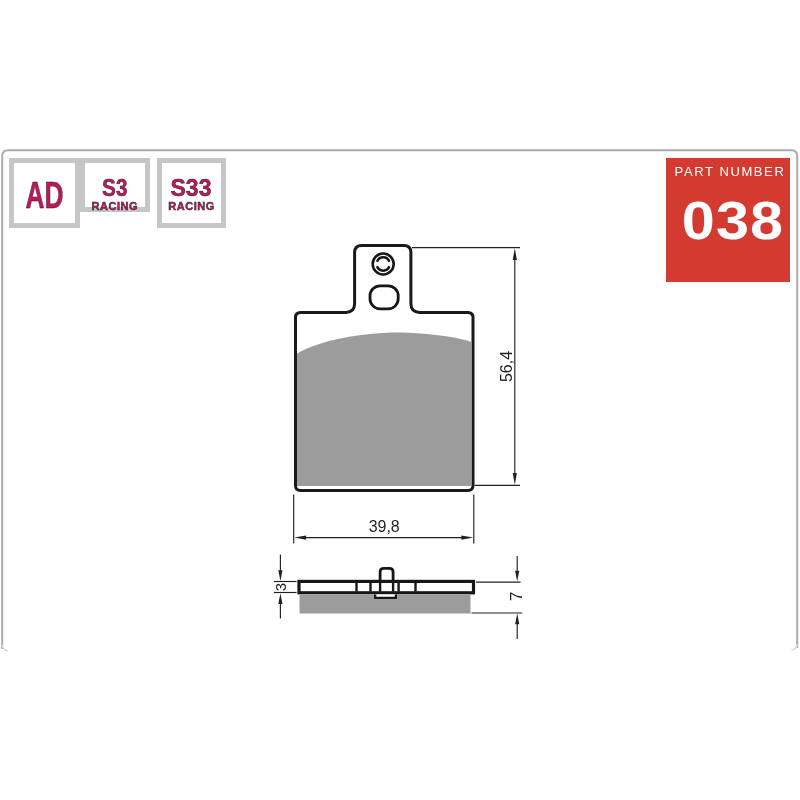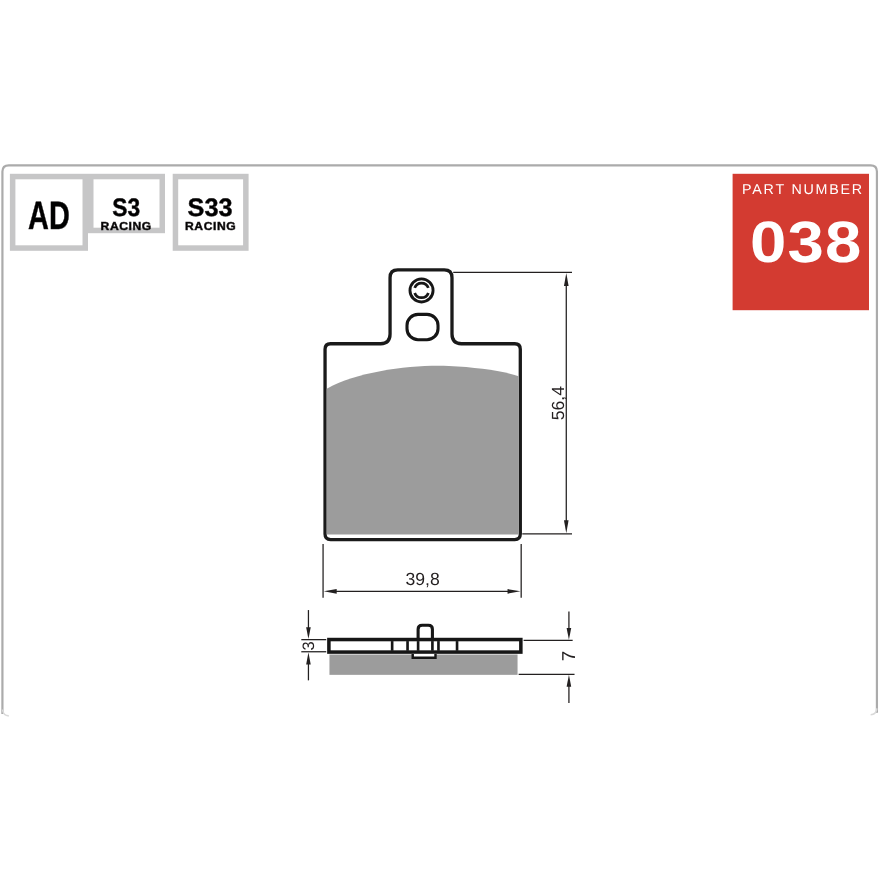--- a/index.html
+++ b/index.html
@@ -1,17 +1,17 @@
 <!DOCTYPE html>
 <html><head>
 <meta charset="utf-8">
 <style>
   html,body{margin:0;padding:0;background:#ffffff;width:800px;height:800px;overflow:hidden;}
   body{font-family:"Liberation Sans", sans-serif;position:relative;}
-  .badge{position:absolute;background:#ffffff;border:5px solid #c6c6c7;box-sizing:border-box;text-align:center;color:#000000;-webkit-text-stroke:0.45px #231f20;}
+  .badge{position:absolute;background:#ffffff;border:5px solid #c6c6c7;box-sizing:border-box;text-align:center;color:#be185d;-webkit-text-stroke:0.45px #231f20;}
   .abs{position:absolute;}
 </style>
 </head>
 <body>
 
 <svg class="abs" style="left:0;top:0" width="800" height="800" viewBox="0 0 800 800">
   <path d="M 2.2,649 L 2.2,156 Q 2.2,150.3 8,150.3 L 791.5,150.3 Q 797.2,150.3 797.2,156 L 797.2,648" fill="none" stroke="#ababab" stroke-width="2"></path>
   <path d="M 2.2,645 Q 3,650.6 8,650.8" fill="none" stroke="#d9d9d9" stroke-width="1.4"></path>
   <path d="M 797.2,644 Q 796.5,649.6 791.5,649.8" fill="none" stroke="#d9d9d9" stroke-width="1.4"></path>
 </svg>

